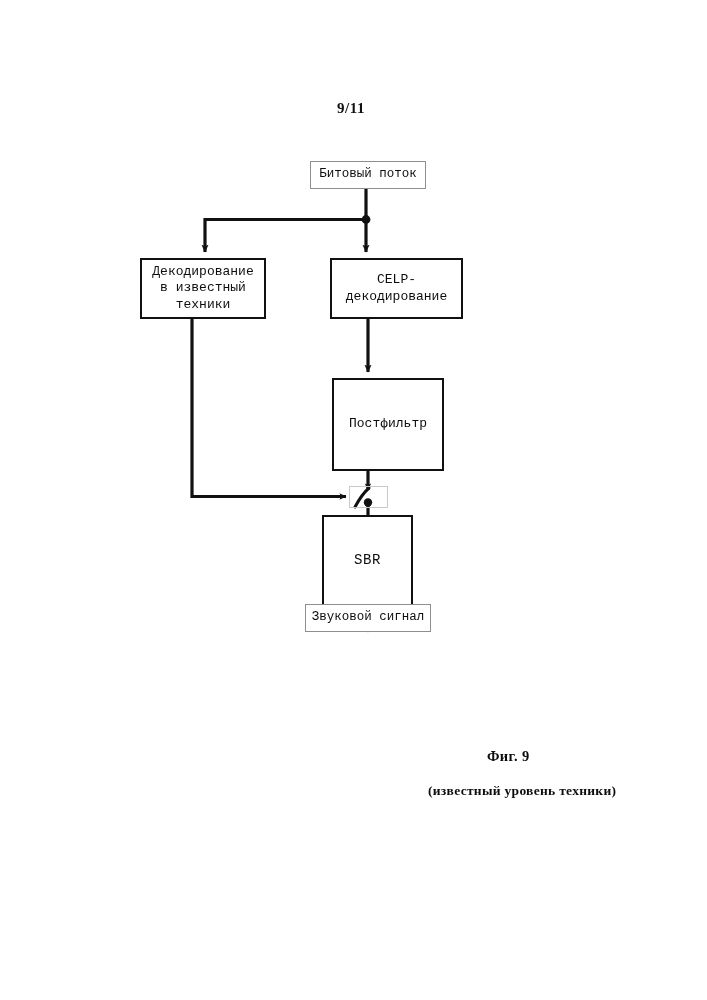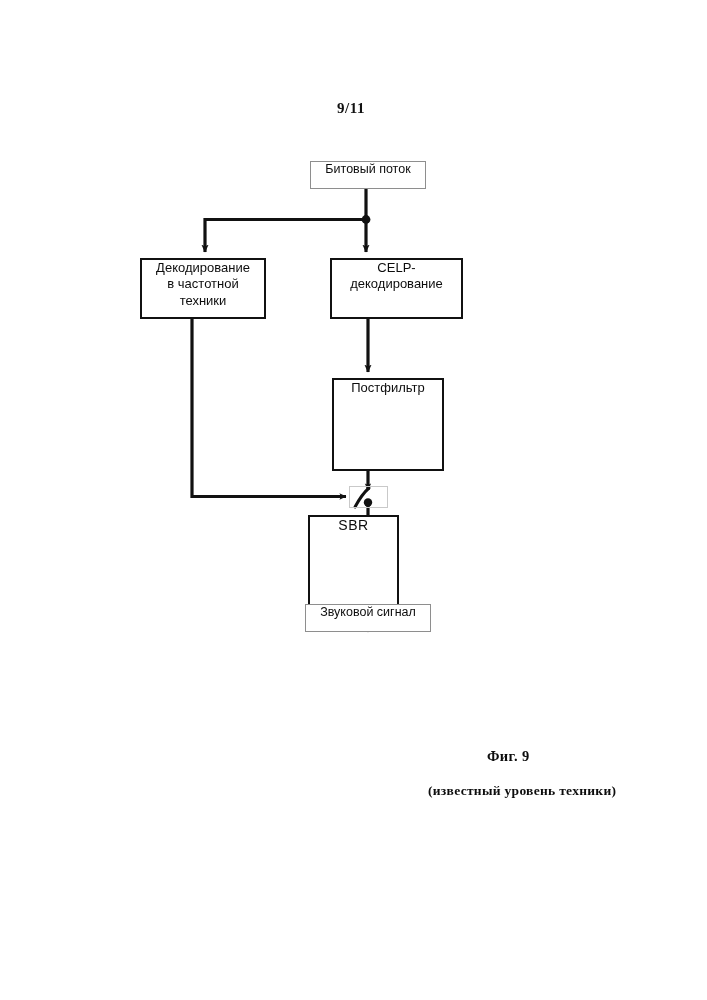--- a/index.html
+++ b/index.html
@@ -51,24 +51,25 @@
     width: 707px;
     height: 1000px;
     overflow: visible;
   }
 
   
   .node {
     position: absolute;
     box-sizing: border-box;
     display: flex;
+    align-items: center;
     justify-content: center;
     text-align: center;
     background: #ffffff;
-    font-family: Liberation Sans, sans-serif;
+    font-family: Liberation Mono, monospace;
     color: #0d0d0d;
   }
   .node .node-label {
     display: block;
     line-height: 1.25;
     padding: 0 4px;
   }
 
   
   .node.thin {
@@ -78,21 +79,21 @@
   
   .node.thick {
     border: 2.5px solid #111111;
     font-size: 13px;
   }
 
   #node-bitstream   { left: 310px; top: 161px; width: 116px; height: 28px; }
   #node-freq-decode { left: 140px; top: 258px; width: 126px; height: 61px; }
   #node-celp-decode { left: 305px; top: 258px; width: 133px; height: 61px; margin-left: 25px; }
   #node-postfilter  { left: 332px; top: 378px; width: 112px;  height: 93px; }
-  #node-sbr         { left: 308px; top: 515px; width: 91px;  height: 91px; }
+  #node-sbr         { left: 322px; top: 515px; width: 91px;  height: 91px; }
   #node-audio       { left: 305px; top: 604px; width: 126px; height: 28px; }
 
   #node-sbr .node-label { font-size: 14px; letter-spacing: 0.6px; }
 
   
   .switch-frame {
     position: absolute;
     left: 349px;
     top: 486px;
     width: 39px;
@@ -168,21 +169,21 @@
 
     <div class="switch-frame"></div>
 
     <div class="node thin" id="node-bitstream">
       <span class="node-label">Битовый поток</span>
     </div>
 
     <div class="node thick" id="node-freq-decode">
       <span class="node-label">
         <span>Декодирование</span><br>
-        <span>в частотной</span><br>
+        <span>в известный</span><br>
         <span>техники</span>
       </span>
     </div>
 
     <div class="node thick" id="node-celp-decode">
       <span class="node-label">
         <span>CELP-</span><br>
         <span>декодирование</span>
       </span>
     </div>

